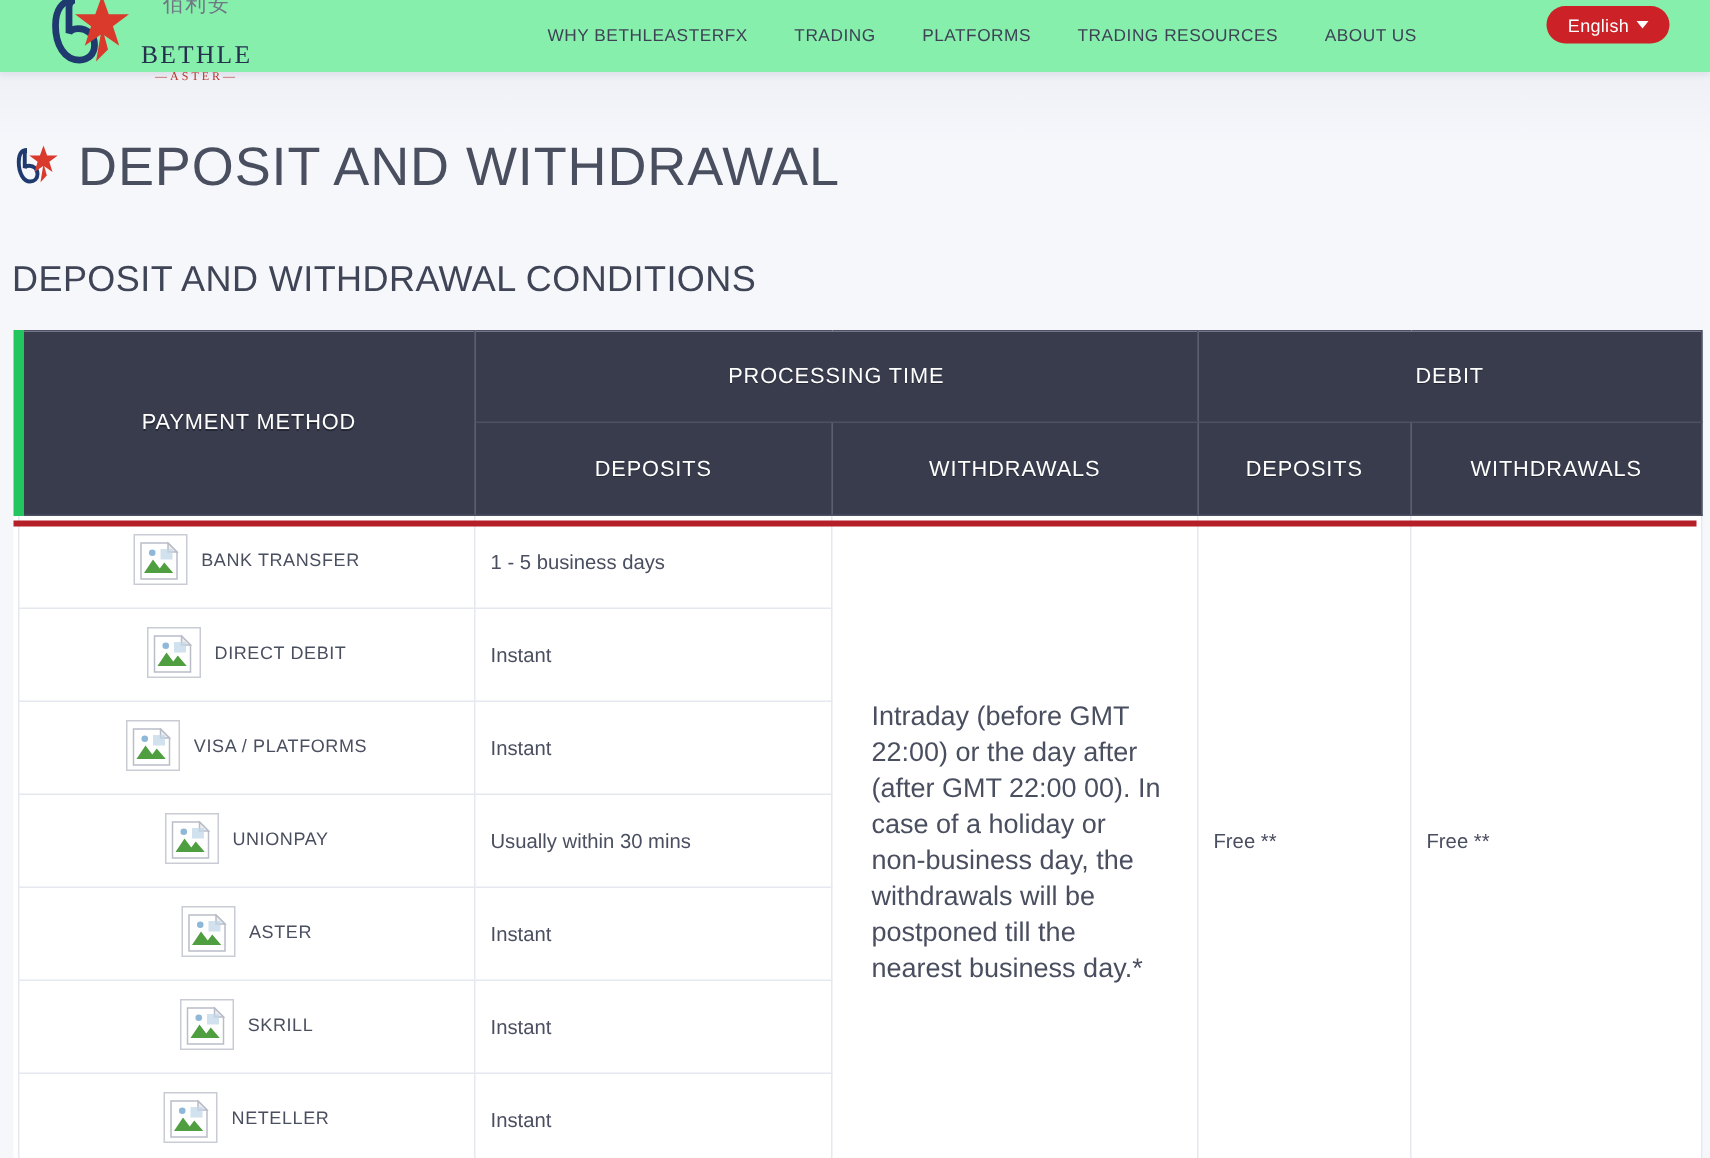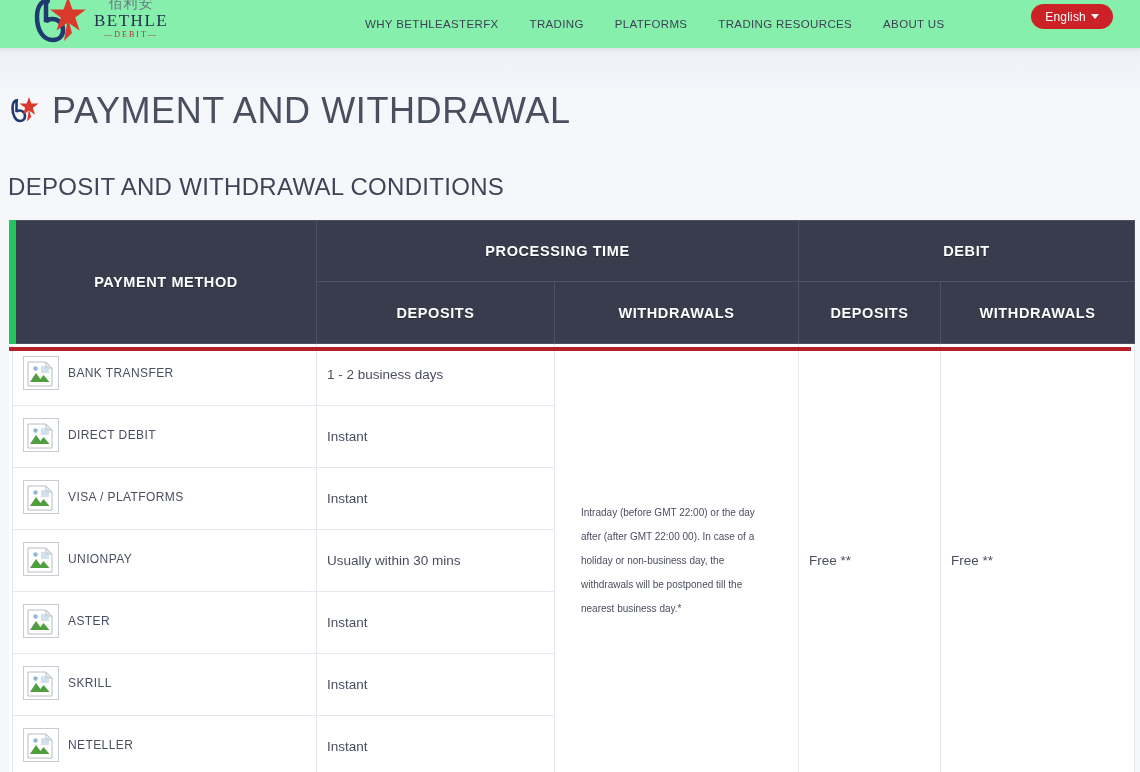--- a/index.html
+++ b/index.html
@@ -50,21 +50,21 @@
     font-size: 14px;
     color: #6f7684;
     letter-spacing: 1px;
     height: 15px;
   }
   .brand-name {
     font-family: "Liberation Serif", serif;
     font-size: 17px;
     letter-spacing: 1.5px;
     color: #25304f;
-    margin-top: 1px;
+    margin-top: 17px;
   }
   .brand-sub {
     font-family: "Liberation Serif", serif;
     font-size: 8px;
     letter-spacing: 2px;
     color: #b9312c;
     margin-top: 2px;
     white-space: nowrap;
   }
 
@@ -158,21 +158,21 @@
   table.cond {
     width: 100%;
     border-collapse: collapse;
     table-layout: fixed;
     background: #ffffff;
   }
   table.cond thead th {
     background: #383c4d;
     color: #ffffff;
     font-size: 14.5px;
-    font-weight: 700;
+    font-weight: 400;
     letter-spacing: 0.6px;
     border: 1px solid #4c5164;
     padding: 10px 4px;
     text-shadow: 0 1px 0 rgba(0,0,0,0.35);
   }
   table.cond thead tr.row-top th { height: 61px; }
   table.cond thead tr.row-bot th { height: 62px; }
   table.cond thead th.pm {
     border-left: 7px solid #22c55e;
   }
@@ -185,21 +185,21 @@
   table.cond tbody td {
     border: 1px solid #e6e8ef;
     font-size: 13.5px;
     color: #4a4f60;
     height: 62px;
     padding: 6px 10px;
     vertical-align: middle;
     background: #ffffff;
   }
   td.pm-cell {
-    text-align: left;
+    text-align: center;
     padding-right: 16px;
   }
   .pm-inner {
     display: inline-flex;
     align-items: center;
     gap: 9px;
     justify-content: flex-end;
   }
   .pm-label {
     font-size: 12px;
@@ -217,21 +217,21 @@
     display: inline-block;
     position: relative;
     flex: none;
   }
   .broken-img svg { position: absolute; left: 3px; top: 4px; }
 
   td.time-cell { padding-left: 15px; }
   td.fee-cell  { padding-left: 14px; }
 
   .wd-note {
-    font-size: 10px;
+    font-size: 18px;
     line-height: 24px;
     color: #4a4f60;
     padding: 2px 12px 2px 16px;
   }
 
   col.c-pm  { width: 304px; }
   col.c-dep { width: 238px; }
   col.c-wdr { width: 244px; }
   col.c-fd  { width: 142px; }
   col.c-fw  { width: 194px; }
@@ -245,21 +245,21 @@
     <span class="brand-mark">
       <svg width="62" height="54" viewBox="0 0 62 54">
         <path d="M20 6 C11 6 7 13 7 23 C7 36 13 46 23 46 C29 46 33 42 33 36 C33 29 28 25 22 25 C19 25 17 26 16 28 L16 11 C16 8 18 6 20 6 Z" fill="none" stroke="#1f3a6e" stroke-width="4.5" stroke-linecap="round"></path>
         <path d="M38 3 L42.5 15.5 L56 15.5 L45.3 23.5 L49.5 36.5 L38 28.5 L26.5 36.5 L30.7 23.5 L20 15.5 L33.5 15.5 Z" fill="#d93a2b"></path>
         <path d="M38 24 L34 47 L42 39 Z" fill="#d93a2b"></path>
       </svg>
     </span>
     <span class="brand-word">
       <span class="brand-cn">佰利安</span>
       <span class="brand-name">BETHLE</span>
-      <span class="brand-sub">—DEBIT—</span>
+      <span class="brand-sub">—ASTER—</span>
     </span>
   </a>
 
   <nav class="nav-links">
     <a class="nav-link">WHY BETHLEASTERFX</a>
     <a class="nav-link">TRADING</a>
     <a class="nav-link">PLATFORMS</a>
     <a class="nav-link">TRADING RESOURCES</a>
     <a class="nav-link">ABOUT US</a>
   </nav>
@@ -272,21 +272,21 @@
 
 <div class="hero">
   <div class="hero-inner">
     <span class="hero-mark">
       <svg width="34" height="30" viewBox="0 0 34 30">
         <path d="M10 4 C6 4 4.5 7 4.5 12 C4.5 19 7.5 25 12 25 C15 25 17 23 17 20 C17 16.5 14.5 14.5 11.5 14.5 C10 14.5 9 15 8.5 16 L8.5 7 C8.5 5.5 9 4 10 4 Z" fill="none" stroke="#1f3a6e" stroke-width="2.6" stroke-linecap="round"></path>
         <path d="M21 1 L23.4 7.6 L30.5 7.6 L24.9 11.8 L27 18.7 L21 14.5 L15 18.7 L17.1 11.8 L11.5 7.6 L18.6 7.6 Z" fill="#d93a2b"></path>
         <path d="M21 13 L19 25.5 L23.2 21 Z" fill="#d93a2b"></path>
       </svg>
     </span>
-    <h1 class="page-title">PAYMENT AND WITHDRAWAL</h1>
+    <h1 class="page-title">DEPOSIT AND WITHDRAWAL</h1>
   </div>
 </div>
 
 <h2 class="section-title">DEPOSIT AND WITHDRAWAL CONDITIONS</h2>
 
 <div class="table-wrap">
   <table class="cond">
     <colgroup>
       <col class="c-pm">
         <col class="c-dep">
@@ -314,21 +314,21 @@
                 <svg width="30" height="26" viewBox="0 0 30 26">
                   <path d="M1 1 H19 L25 7 V25 H1 Z" fill="#ffffff" stroke="#b9bdc7" stroke-width="1"></path>
                   <path d="M19 1 L19 7 L25 7 Z" fill="#eceef2" stroke="#b9bdc7" stroke-width="1"></path>
                   <path d="M3 21 L9 12 L13.5 18 L16.5 14 L22.5 21 Z" fill="#4f9e3f"></path>
                   <circle cx="8.5" cy="7.5" r="2.2" fill="#8fb7d8"></circle>
                   <path d="M14 5 L22 5 L22 12 L14 12 Z" fill="#c3d7e8" opacity="0.75"></path>
                 </svg>
               </span>
               <span class="pm-label">BANK TRANSFER</span>
             </span></td>
-          <td class="time-cell">1 - 2 business days</td>
+          <td class="time-cell">1 - 5 business days</td>
           <td rowspan="7">
             <div class="wd-note">Intraday (before GMT 22:00) or the day after (after GMT 22:00 00). In case of a holiday or non-business day, the withdrawals will be postponed till the nearest business day.*</div>
           </td>
           <td rowspan="7" class="fee-cell">Free **</td>
           <td rowspan="7" class="fee-cell">Free **</td>
         </tr>
         <tr>
           <td class="pm-cell"><span class="pm-inner">
               <span class="broken-img">
                 <svg width="30" height="26" viewBox="0 0 30 26">

